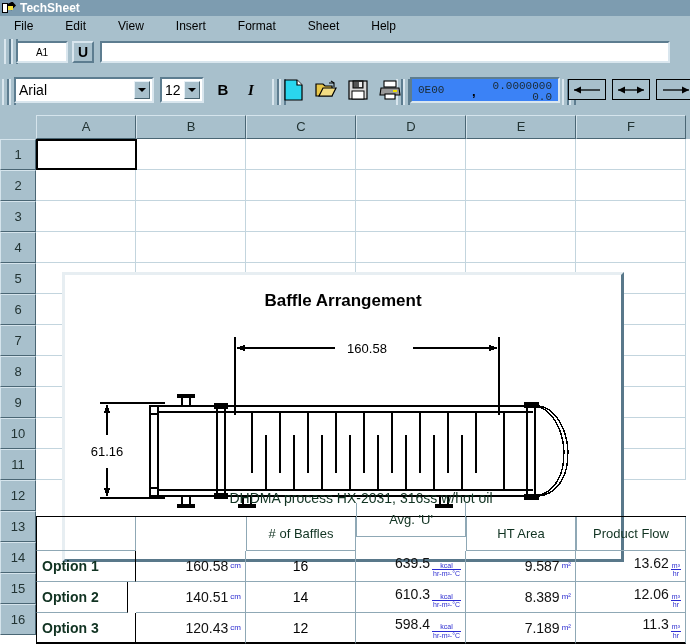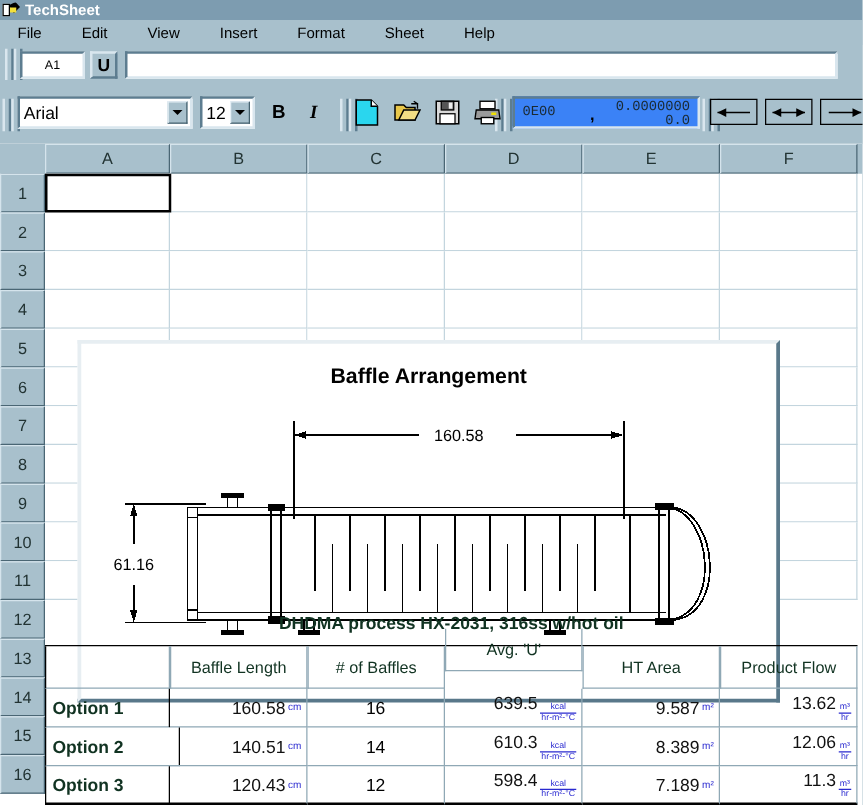--- a/index.html
+++ b/index.html
@@ -451,28 +451,25 @@
 
           <rect x="85" y="131" width="8" height="8" fill="#fff"></rect>
           <rect x="85" y="213" width="8" height="8" fill="#fff"></rect>
         </g>
 
         <text x="302" y="78" font-family="Liberation Sans, sans-serif" font-size="13" fill="#000" text-anchor="middle">160.58</text>
         <text x="42" y="181" font-family="Liberation Sans, sans-serif" font-size="13" fill="#000" text-anchor="middle">61.16</text>
       </svg>
     </div>
 
-    <div class="dcell" style="left:36px;top:364px;width:650px;height:38px;justify-content:center;border-bottom:1px solid #000;font-weight:bold;">
+    <div class="dcell" style="left:36px;top:364px;width:650px;height:38px;justify-content:center;border-bottom:1px solid #000;">
       <span class="dtxt" style="font-size:14px;">DHDMA process HX-2031, 316ss w/hot oil</span>
     </div>
 
     <div class="dcell thin-b" style="left:36px;top:402px;width:100px;height:34px;border-left:1px solid #000;border-top:none;"></div>
-    <div class="dcell thin-b" style="left:136px;top:402px;width:110px;height:34px;justify-content:center;border-top:none;">
-      <span class="dtxt">Baffle Length</span>
-      </div>
     <div class="dcell thin-b" style="left:246px;top:402px;width:110px;height:34px;justify-content:center;border-top:none;">
       <span class="dtxt"># of Baffles</span>
       </div>
     <div class="dcell thin-b" style="left:356px;top:388px;width:110px;height:34px;justify-content:center;border-top:none;">
       <span class="dtxt">Avg. 'U'</span>
       </div>
     <div class="dcell thin-b" style="left:466px;top:402px;width:110px;height:34px;justify-content:center;border-top:none;">
       <span class="dtxt">HT Area</span>
       </div>
     <div class="dcell thin-b" style="left:576px;top:402px;width:110px;height:34px;justify-content:center;border-top:none;">
@@ -509,21 +506,21 @@
         </div>
         <div class="dcell" style="left: 576px; top: 436px; width: 110px; height: 31px; border-right: 1px solid rgb(143, 168, 181); border-bottom: 1px solid rgb(143, 168, 181); justify-content: flex-end;">
           <div class="valwrap">
             <span class="n">13.62</span>
             <span class="frac">
               <span class="num">m³</span>
               <span class="den">hr</span>
             </span>
           </div>
         </div>
-        <div class="dcell" style="left: 36px; top: 467px; width: 108px; height: 31px; border-right: 1px solid rgb(0, 0, 0); border-bottom: 1px solid rgb(143, 168, 181); border-left: 1px solid rgb(0, 0, 0); justify-content: flex-start;">
+        <div class="dcell" style="left: 36px; top: 467px; width: 92px; height: 31px; border-right: 1px solid rgb(0, 0, 0); border-bottom: 1px solid rgb(143, 168, 181); border-left: 1px solid rgb(0, 0, 0); justify-content: flex-start;">
           <span class="dtxt" style="font-weight: bold; font-size: 14px; padding-left: 5px;">Option 2</span>
         </div>
         <div class="dcell" style="left: 136px; top: 467px; width: 110px; height: 31px; border-right: 1px solid rgb(143, 168, 181); border-bottom: 1px solid rgb(143, 168, 181); border-left: none; justify-content: flex-end;">
           <div class="valwrap">
             <span class="n">140.51</span>
             <span class="unit sup">cm</span>
           </div>
         </div>
         <div class="dcell" style="left: 246px; top: 467px; width: 110px; height: 31px; border-right: 1px solid rgb(143, 168, 181); border-bottom: 1px solid rgb(143, 168, 181); justify-content: center;">
           <span class="n" style="font-size: 14px;">14</span>

